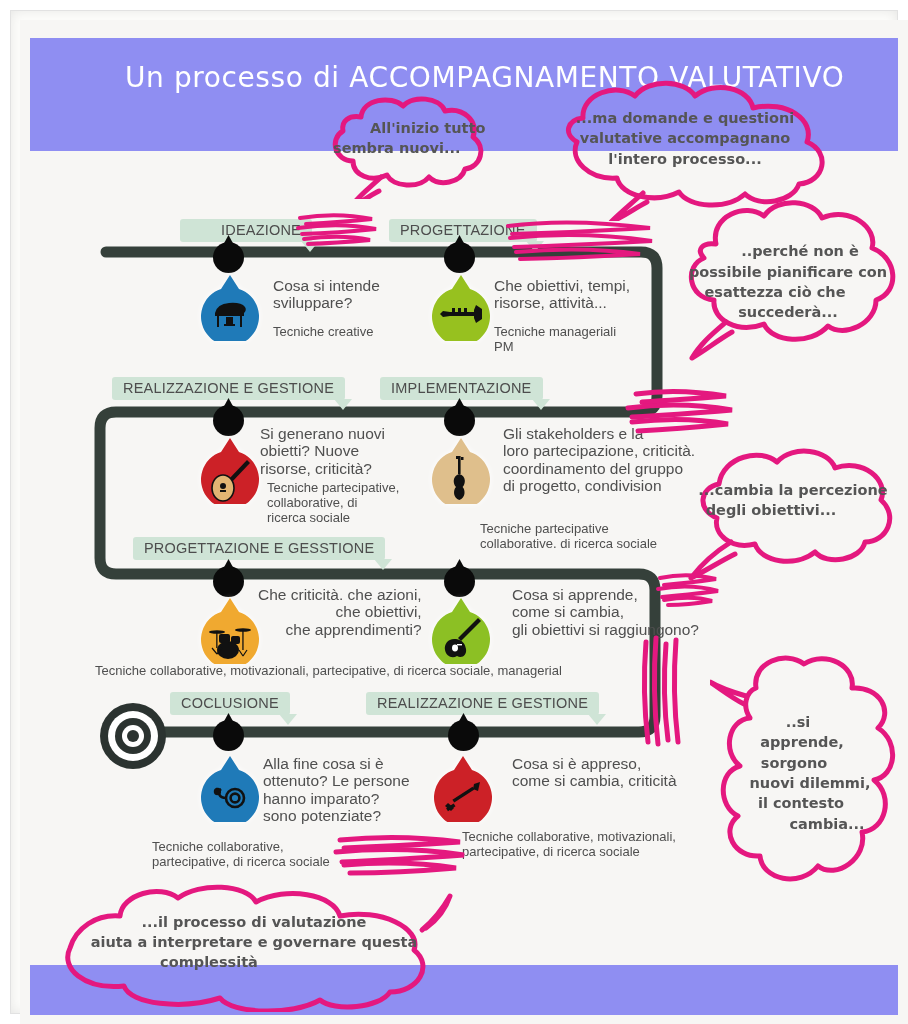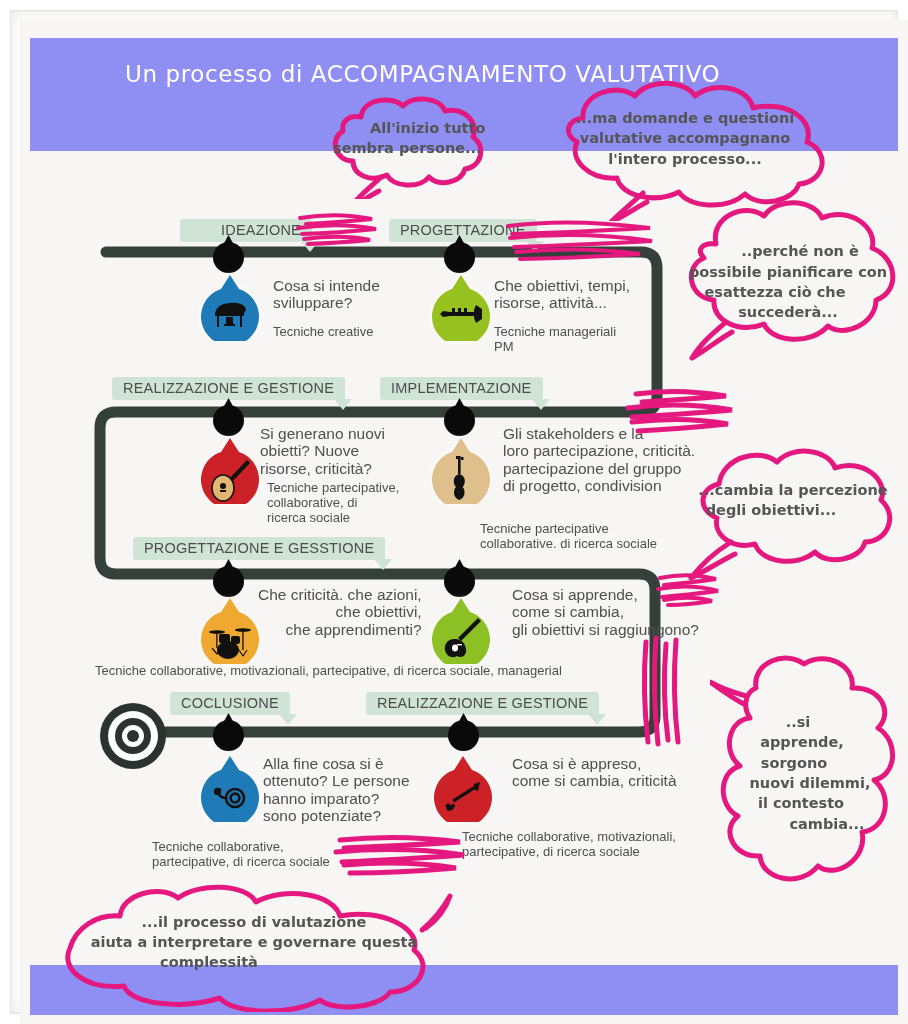--- a/index.html
+++ b/index.html
@@ -26,21 +26,21 @@
   .band {
     position: absolute; left: 10px; width: 868px;
     background: #8f8ef2;
   }
   #band-top { top: 18px; height: 113px; }
   #band-bottom { top: 945px; height: 50px; }
 
   
   #title {
     position: absolute; left: 105px; top: 41px;
-    font-size: 23px; letter-spacing: 0.6px;
+    font-size: 28px; letter-spacing: 0.6px;
     color: #ffffff;
     font-family: "DejaVu Sans", sans-serif;
     font-weight: 400;
     white-space: nowrap;
     z-index: 6;
   }
 
   
   #snake { position: absolute; left: 0; top: 0; width: 888px; height: 1004px; }
 
@@ -226,21 +226,21 @@
       <g fill="#111111" transform="translate(22,18)">
         <rect x="4" y="0" width="2.6" height="18"></rect>
         <path d="M2 0 h3 v3 h-3 z M7 1 h2.5 v3 h-2.5 z"></path>
         <path d="M5.3 18 C-2 20 -1 28 2 31 C-1 34 -1 42 5.3 44 C11.6 42 11.6 34 8.6 31 C11.6 28 12.6 20 5.3 18 Z"></path>
       </g>
     </svg>
   </div>
   <div class="q" style="left:483px;top:405px;">
     <div>Gli stakeholders e la</div>
         <div>loro partecipazione, criticità.</div>
-        <div>partecipazione del gruppo</div>
+        <div>coordinamento del gruppo</div>
         <div>di progetto, condivision</div>
   </div>
   <div class="tech" style="left:460px;top:502px;">
     <div>Tecniche partecipative</div>
         <div>collaborative. di ricerca sociale</div>
   </div>
 
   <div class="pill" style="left:113px;top:517px;">PROGETTAZIONE E GESSTIONE</div>
   <div class="node-dot" style="left:193px;top:546px;"></div>
   <div class="drop" style="left:181px;top:578px;">
@@ -400,21 +400,21 @@
       <g fill="none" stroke="#e4187f" stroke-width="5" stroke-linejoin="round" stroke-linecap="round">
         <path d="M50 26 C52 8 80 4 92 15 C102 4 128 6 134 20 C152 16 168 30 162 46
                  C176 56 170 76 154 78 C150 92 128 96 118 86
                  C108 98 82 96 76 84 C60 92 42 84 42 70
                  C24 70 18 48 32 40 C30 30 38 24 50 26 Z"></path>
         <path d="M70 86 C60 96 48 104 40 116 C52 110 60 104 68 100"></path>
       </g>
     </svg>
     <div class="ctext" style="align-items:flex-start;padding-left:22px;padding-bottom:14px;">
       <span style="margin-left:37px;">All'inizio tutto</span>
-      <span>sembra persone...</span>
+      <span>sembra nuovi...</span>
     </div>
   </div>
 
   <div class="cloud" style="left:505px;top:56px;width:320px;height:145px;">
     <svg width="320" height="145" viewBox="0 0 320 145">
       <g fill="none" stroke="#e4187f" stroke-width="5" stroke-linejoin="round" stroke-linecap="round">
         <path d="M58 42 C56 18 92 6 110 20 C124 2 160 4 170 20 C190 4 224 12 228 32
                  C262 24 290 44 282 66 C306 76 300 106 274 108
                  C268 126 234 132 220 118 C202 134 164 132 154 116
                  C130 128 96 120 92 102 C64 104 44 84 52 66

